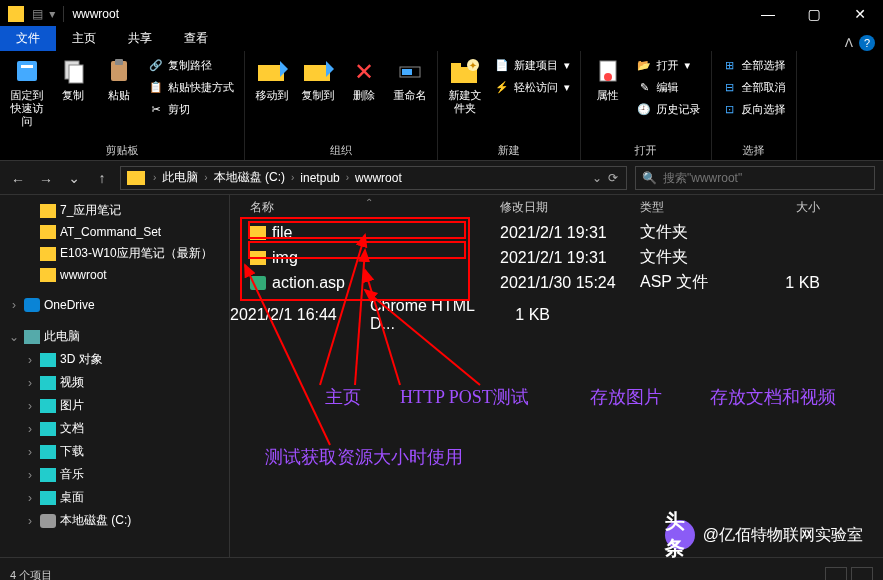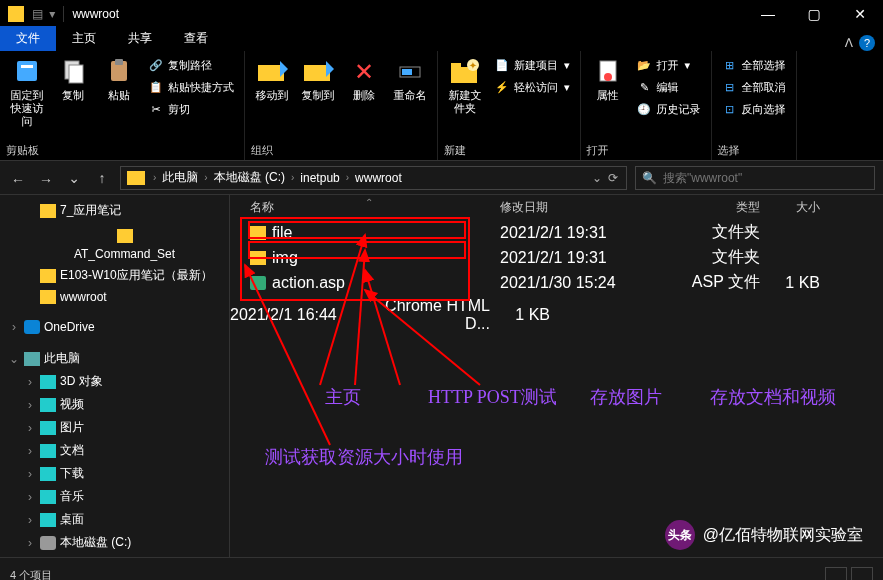--- a/index.html
+++ b/index.html
@@ -13,21 +13,21 @@
 .wincontrols div { width:46px; height:27px; display:flex; align-items:center; justify-content:center; font-size:14px; }
 .tabs { height:24px; background:#000; display:flex; align-items:flex-end; justify-content:space-between; padding-right:8px; }
 .tabrow { display:flex; align-items:flex-end; }
 .tab { padding:4px 16px; font-size:12px; }
 .tab.active { background:#0b57d0; color:#fff; }
 .helpchev { display:flex; align-items:center; gap:6px; }
 .help { width:16px; height:16px; border-radius:50%; background:#006fc4; color:#fff; text-align:center; line-height:16px; font-size:11px; }
 .ribbon { height:110px; background:#000; display:flex; border-bottom:1px solid #333; }
 .group { display:flex; flex-direction:column; border-right:1px solid #222; padding:4px 6px 2px 6px; }
 .group-body { display:flex; flex:1; align-items:flex-start; gap:4px; }
-.group-label { font-size:11px; color:#ccc; padding-top:2px;font-family:Liberation Serif, serif; }
+.group-label { text-align:center; font-size:11px; color:#ccc; padding-top:2px;font-family:Liberation Serif, serif; }
 .bigbtn { display:flex; flex-direction:column; align-items:center; width:42px; text-align:center; font-size:11px; line-height:13px; gap:2px; }
 .bigbtn .bicon { width:32px; height:32px; display:flex; align-items:center; justify-content:center; }
 .smallbtns { display:flex; flex-direction:column; gap:2px; }
 .smallbtn { display:flex; align-items:center; gap:4px; font-size:11px; padding:2px 4px; }
 .sicon { width:16px; height:16px; display:flex; align-items:center; justify-content:center; }
 .nav { height:34px; background:#191919; display:flex; align-items:center; padding:0 8px; gap:8px; border-bottom:1px solid #333; }
 .navarrow { width:20px; text-align:center; font-size:14px; color:#ccc; }
 .addressbar { flex:1; display:flex; align-items:center; background:#191919; border:1px solid #444; height:24px; }
 .addrfolder { width:18px; height:14px; background:#fc3; margin:0 6px; }
 .crumb { padding:0 4px; font-size:12px; }
@@ -37,36 +37,36 @@
 .searchbox input { background:transparent; border:none; color:#888; font-size:12px; outline:none; flex:1; }
 .body { display:flex; height:362px; }
 .tree { width:230px; background:#191919; overflow:auto; border-right:1px solid #333; padding-top:4px; }
 .tree-item { display:flex; align-items:center; gap:4px; padding:3px 4px; font-size:12px; }
 .tree-item .exp { width:12px; text-align:center; color:#888; }
 .ticon { width:16px; height:14px; }
 .list { flex:1; background:#191919; position:relative; }
 .cols { display:flex; font-size:12px; color:#ccc; padding:4px 0; }
 .col-name { width:270px; padding-left:20px; position:relative; }
 .col-date { width:140px; }
-.col-type { width:120px;text-align:right; }
+.col-type { width:120px; }
 .col-size { width:80px; text-align:right; padding-right:20px; }
 .row { display:flex; align-items:center; font-size:16px; padding:2px 0; }
 .row .col-name { display:flex; align-items:center; gap:6px; }
 .ricon { width:16px; height:14px; }
 .ri-folder { background:#fc3; }
 .ri-file { background:#3a7; border-radius:2px; }
 .ri-chrome { width:14px; height:14px; border-radius:50%; background:conic-gradient(#db4437 0 120deg,#0f9d58 120deg 240deg,#ffcd40 240deg 360deg); position:relative; }
 .ri-chrome::after { content:""; position:absolute; inset:3px; background:#4285f4; border-radius:50%; border:1px solid #fff; }
 .status { height:35px; background:#191919; border-top:1px solid #333; display:flex; align-items:center; padding:0 10px; font-size:11px; color:#ccc; justify-content:space-between; }
 .viewbtns { display:flex; gap:4px; }
 .viewbtns div { width:22px; height:16px; border:1px solid #444; }
 .redbox { position:absolute; border:2px solid red; pointer-events:none; }
 .anno { position:absolute; font-family:"SimSun","宋体",serif; font-size:18px; color:#a050ff; pointer-events:none; }
 .watermark { position:absolute; bottom:30px; right:20px; display:flex; align-items:center; gap:8px; font-size:16px; color:#fff; }
-.wmicon { width:30px; height:30px; border-radius:50%; background:#701a75; display:flex; align-items:center; justify-content:center; font-size:12px; font-weight:bold; }
+.wmicon { width:30px; height:30px; border-radius:50%; background:#8b5cf6; display:flex; align-items:center; justify-content:center; font-size:20px; font-weight:bold; }
 svg.arrows { position:absolute; top:0; left:0; pointer-events:none; }
 .folder-svg { width:32px; height:28px; }
 .sort-arrow { position:absolute; left:50%; top:-2px; color:#888; font-size:10px; }
 </style>
 </head>
 <body>
 
 <div class="titlebar">
   <div class="ico"></div>
   <div class="qat">
@@ -282,21 +282,21 @@
   </div>
 </div>
 
 <div class="body">
   <div class="tree" id="tree">
       <div class="tree-item" style="padding-left: 24px;">
         <span class="exp"></span>
         <span class="ticon" style="background:#fc3;"></span>
         <span>7_应用笔记</span>
       </div>
-      <div class="tree-item" style="padding-left: 24px; flex-direction: column;">
+      <div class="tree-item" style="padding-left: 24px;">
         <span class="exp"></span>
         <span class="ticon" style="background:#fc3;"></span>
         <span>AT_Command_Set</span>
       </div>
       <div class="tree-item" style="padding-left: 24px;">
         <span class="exp"></span>
         <span class="ticon" style="background:#fc3;"></span>
         <span>E103-W10应用笔记（最新）</span>
       </div>
       <div class="tree-item" style="padding-left: 24px;">
@@ -410,21 +410,21 @@
           </marker>
         </defs>
       <line x1="90" y1="190" x2="135" y2="40" stroke="red" stroke-width="2" marker-end="url(#ah)"></line>
       <line x1="125" y1="190" x2="135" y2="55" stroke="red" stroke-width="2" marker-end="url(#ah)"></line>
       <line x1="170" y1="190" x2="135" y2="75" stroke="red" stroke-width="2" marker-end="url(#ah)"></line>
       <line x1="250" y1="190" x2="135" y2="95" stroke="red" stroke-width="2" marker-end="url(#ah)"></line>
       <line x1="100" y1="250" x2="15" y2="70" stroke="red" stroke-width="2" marker-end="url(#ah)"></line>
     </svg>
 
     <div class="anno" style="left:95px; top:190px;">主页</div>
-    <div class="anno" style="left:170px; top:190px;margin-left:28px;">HTTP POST测试</div>
+    <div class="anno" style="left:170px; top:190px;">HTTP POST测试</div>
     <div class="anno" style="left:360px; top:190px;">存放图片</div>
     <div class="anno" style="left:35px; top:250px;">测试获取资源大小时使用</div>
     <div class="anno" style="left:480px; top:190px; width:140px;">存放文档和视频</div>
   </div>
 </div>
 
 <div class="status">
   <span>4 个项目</span>
   <div class="viewbtns">
     <div></div>

